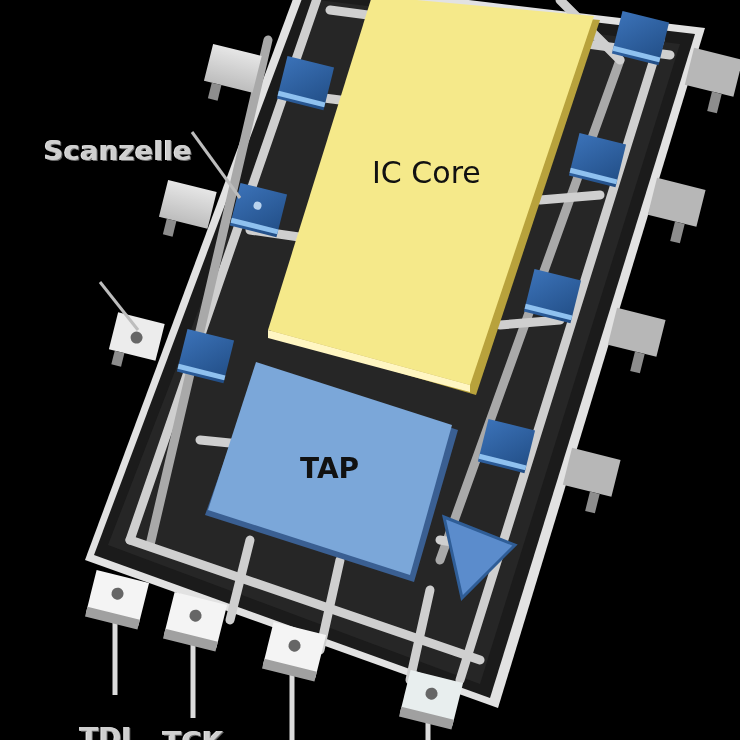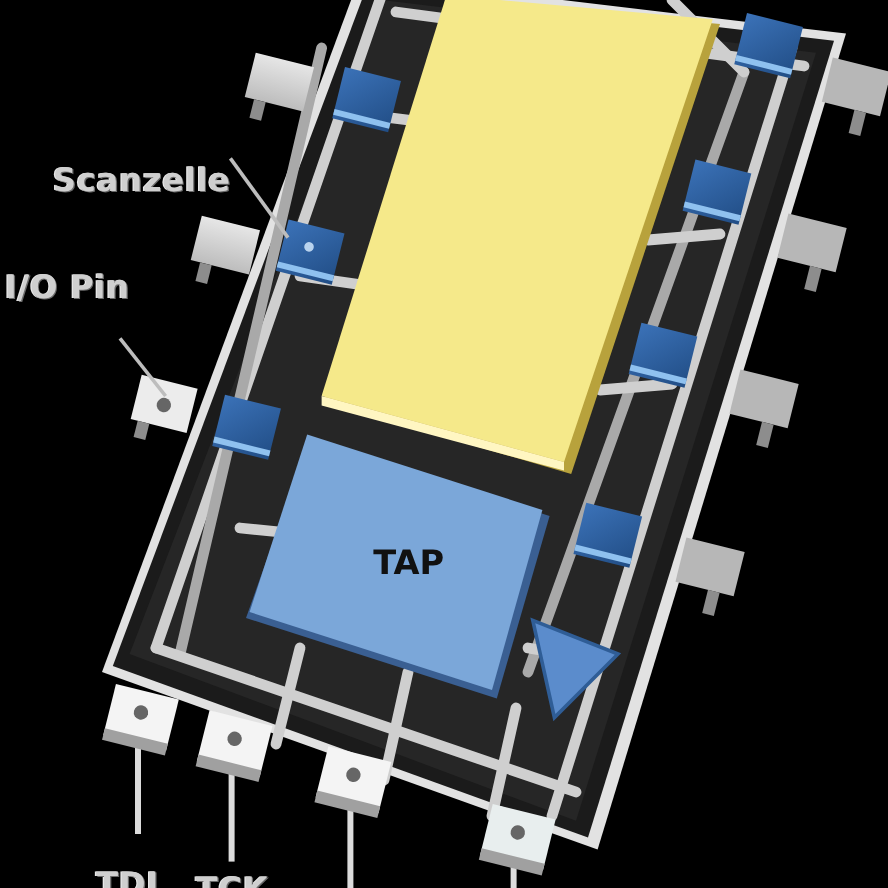--- a/index.html
+++ b/index.html
@@ -182,20 +182,20 @@
           </g>
       </g>
     </g>
 
     <g stroke="#bdbdbd" stroke-width="3">
       <line x1="192" y1="132" x2="240" y2="198"></line>
       <line x1="100" y1="282" x2="138" y2="330"></line>
     </g>
   </svg>
 
-  <div class="label block-label tap-label" style="left:300px; top:455px;margin-left:11px;">TAP</div>
+  <div class="label block-label" style="left:372px; top:158px;">IC Core</div>
+  <div class="label block-label tap-label" style="left:300px; top:455px;">TAP</div>
 
   <div class="label callout" style="left:44px; top:96px;margin-top:41px;">Scanzelle</div>
-  <div class="label callout" style="left:4px; top:226px;">I/O Pin</div>
 
   <div class="label callout" style="left:80px; top:724px;">TDI</div>
   <div class="label callout" style="left:163px; top:728px;">TCK</div>
 </div>
 
 </body></html>

